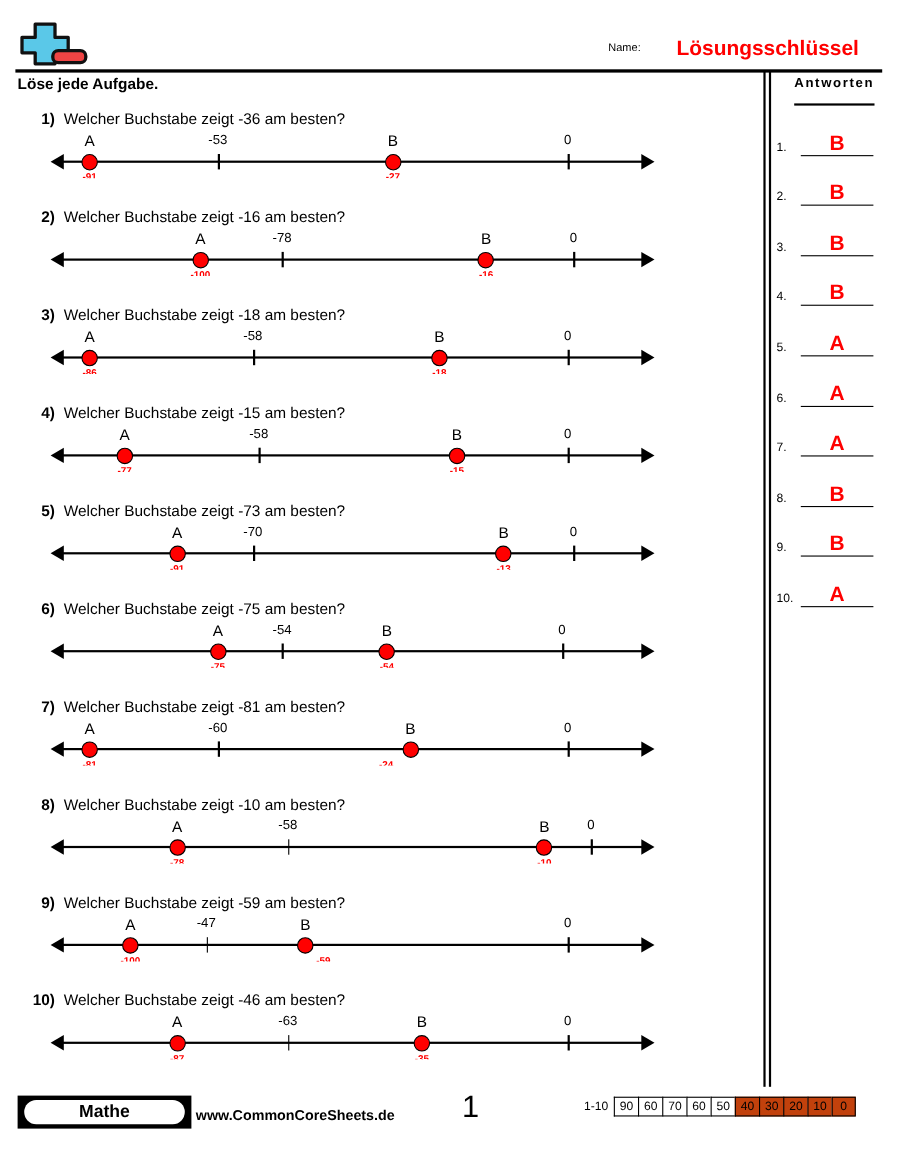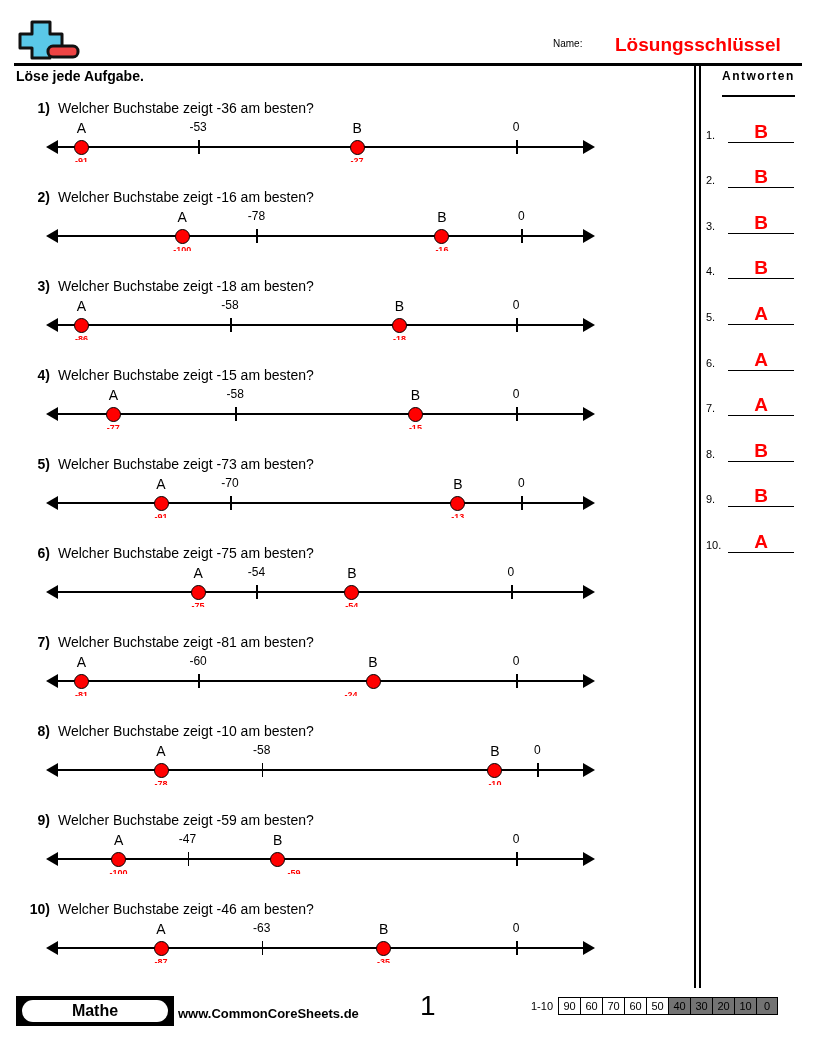--- a/index.html
+++ b/index.html
@@ -81,21 +81,21 @@
   }
   #site{position:absolute;left:178px;top:14px;font-size:13px;font-weight:bold;}
   #pageno{position:absolute;left:420px;top:-2px;font-size:28px;}
   #scale{position:absolute;left:531px;top:5px;height:18px;display:flex;align-items:stretch;}
   #scale-label{font-size:11px;line-height:18px;padding-right:5px;}
   .sbox{
     width:22px;border:1px solid #000;border-right:none;font-size:11px;
     text-align:center;line-height:16px;box-sizing:border-box;background:#fff;
   }
   .sbox:last-child{border-right:1px solid #000;}
-  .sbox.hi{background:#737373;}
+  .sbox.hi{background:#c2410c;}
 </style>
 </head>
 <body>
 
 <div id="header">
   <div id="logo">
     <svg width="66" height="44" viewBox="0 0 66 44">
       <path d="M16 4 H34 V16 H46 V30 H34 V40 H16 V30 H4 V16 H16 Z" fill="#5ac8e8" stroke="#111" stroke-width="3" stroke-linejoin="round"></path>
       <rect x="32" y="28" width="30" height="11" rx="5" fill="#ef4444" stroke="#111" stroke-width="3"></rect>
     </svg>

